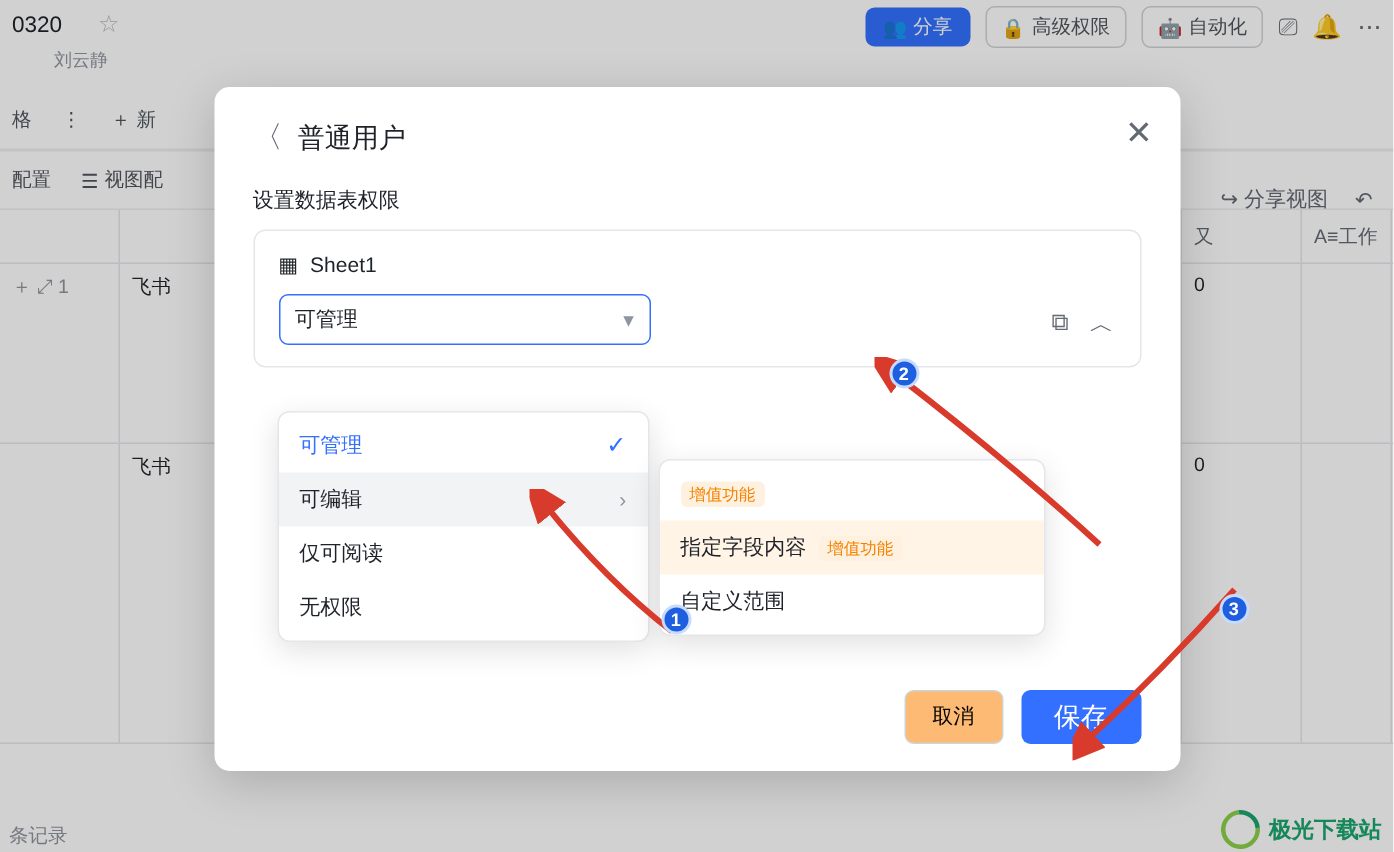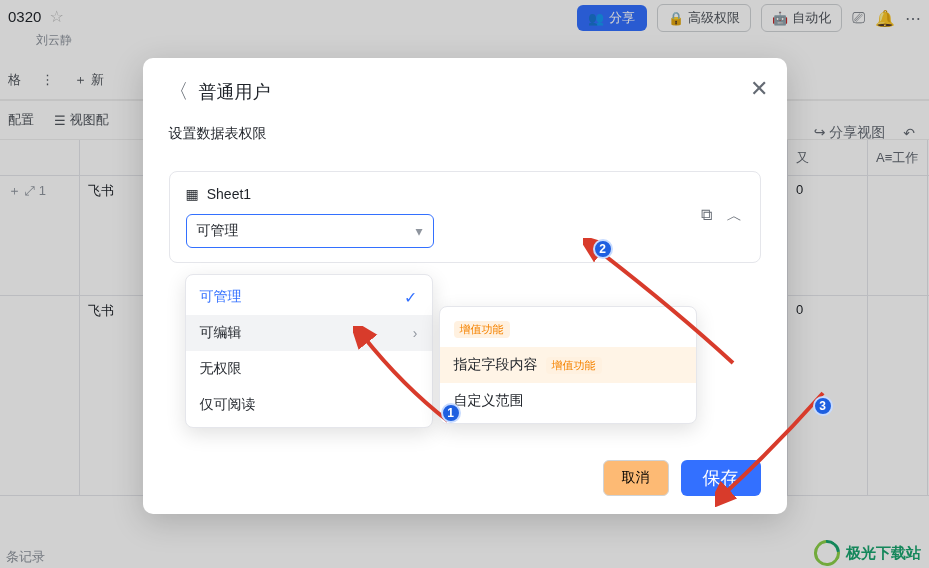--- a/index.html
+++ b/index.html
@@ -1,19 +1,19 @@
 <!DOCTYPE html>
 <html><head>
 <meta charset="utf-8">
 <style>
 * { box-sizing: border-box; margin: 0; padding: 0; }
 body { font-family: -apple-system, "PingFang SC", "Microsoft YaHei", sans-serif; font-size: 14px; color: #1f2329; background: #fff; width: 929px; height: 568px; overflow: hidden; position: relative; }
 
 
-.topbar { height: 32px; display: flex; align-items: center; padding: 0 8px; gap: 8px; }
+.topbar { height: 32px; display: flex; align-items: center; padding: 0 8px; gap: 24px; }
 .topbar .title { font-size: 15px; }
 .topbar .star { color: #bbb; font-size: 16px; }
 .topbar-right { position: absolute; right: 8px; top: 4px; display: flex; align-items: center; gap: 10px; }
 .btn-share { background: #3370ff; color: #fff; border-radius: 6px; padding: 4px 12px; font-size: 13px; display: flex; align-items: center; gap: 4px; }
 .btn-out { border: 1px solid #d0d3d6; border-radius: 6px; padding: 4px 10px; font-size: 13px; color: #51565d; display: flex; align-items: center; gap: 4px; background: #fff; }
 .icon-small { color: #646a73; font-size: 16px; }
 .subbar { height: 28px; padding: 0 8px; font-size: 12px; color: #8f959e; margin-left: 28px; }
 
 .toolbar { height: 40px; display: flex; align-items: center; padding: 0 8px; gap: 20px; border-bottom: 1px solid #eee; }
 .tool-item { font-size: 13px; color: #51565d; display: flex; align-items: center; gap: 4px; }
@@ -36,21 +36,21 @@
 .watermark { position: absolute; right: 8px; bottom: 2px; display: flex; align-items: center; gap: 6px; font-size: 15px; color: #1aa56f; font-weight: 600; }
 .watermark .logo { width: 26px; height: 26px; border: 3px solid #8cd04a; border-top-color: #1aa56f; border-radius: 50%; transform: rotate(40deg); }
 
 
 .overlay { position: absolute; inset: 0; background: rgba(0,0,0,0.18); display: flex; justify-content: center; }
 .modal { margin-top: 58px; width: 644px; background: #fff; border-radius: 10px; box-shadow: 0 8px 32px rgba(0,0,0,0.18); padding: 20px 26px 18px; position: relative; height: 456px; }
 .modal-head { display: flex; align-items: center; gap: 10px; margin-bottom: 20px; }
 .back { font-size: 20px; color: #646a73; cursor: pointer; }
 .modal-title { font-size: 18px; font-weight: 500; }
 .close { position: absolute; right: 18px; top: 18px; font-size: 22px; color: #646a73; cursor: pointer; }
-.section-label { font-size: 14px; color: #1f2329; margin-bottom: 28px; }
+.section-label { font-size: 14px; color: #1f2329; margin-bottom: 10px; }
 .card { border: 1px solid #e5e6eb; border-radius: 8px; padding: 14px 16px; }
 .card-title { display: flex; align-items: center; gap: 8px; font-size: 14px; color: #1f2329; margin-bottom: 12px; }
 .card-actions { position: absolute; right: 44px; top: 148px; display: flex; gap: 14px; color: #646a73; font-size: 16px; }
 
 .select { width: 248px; border: 1px solid #3370ff; border-radius: 6px; height: 34px; display: flex; align-items: center; padding: 0 10px; justify-content: space-between; color: #1f2329; }
 .select .caret { color: #8f959e; }
 
 .dropdown { position: absolute; left: 42px; top: 216px; width: 248px; background: #fff; border: 1px solid #e5e6eb; border-radius: 8px; box-shadow: 0 6px 20px rgba(0,0,0,0.12); padding: 4px 0; }
 .dd-item { height: 36px; display: flex; align-items: center; justify-content: space-between; padding: 0 14px; font-size: 14px; color: #1f2329; cursor: pointer; }
 .dd-item.selected { color: #3370ff; }
@@ -169,24 +169,24 @@
     <div class="dropdown">
       <div class="dd-item selected">
           <span>可管理</span>
           <span class="check">✓</span>
         </div>
       <div class="dd-item hover">
           <span>可编辑</span>
           <span class="chev">›</span>
         </div>
       <div class="dd-item">
+          <span>仅可阅读</span>
+        </div>
+      <div class="dd-item">
           <span>无权限</span>
-        </div>
-      <div class="dd-item">
-          <span>仅可阅读</span>
         </div>
     </div>
 
     <div class="submenu">
       <div class="sm-item">
           <span class="badge">增值功能</span>
         </div>
       <div class="sm-item hover">
           <span>指定字段内容</span>
           <span class="badge">增值功能</span>

